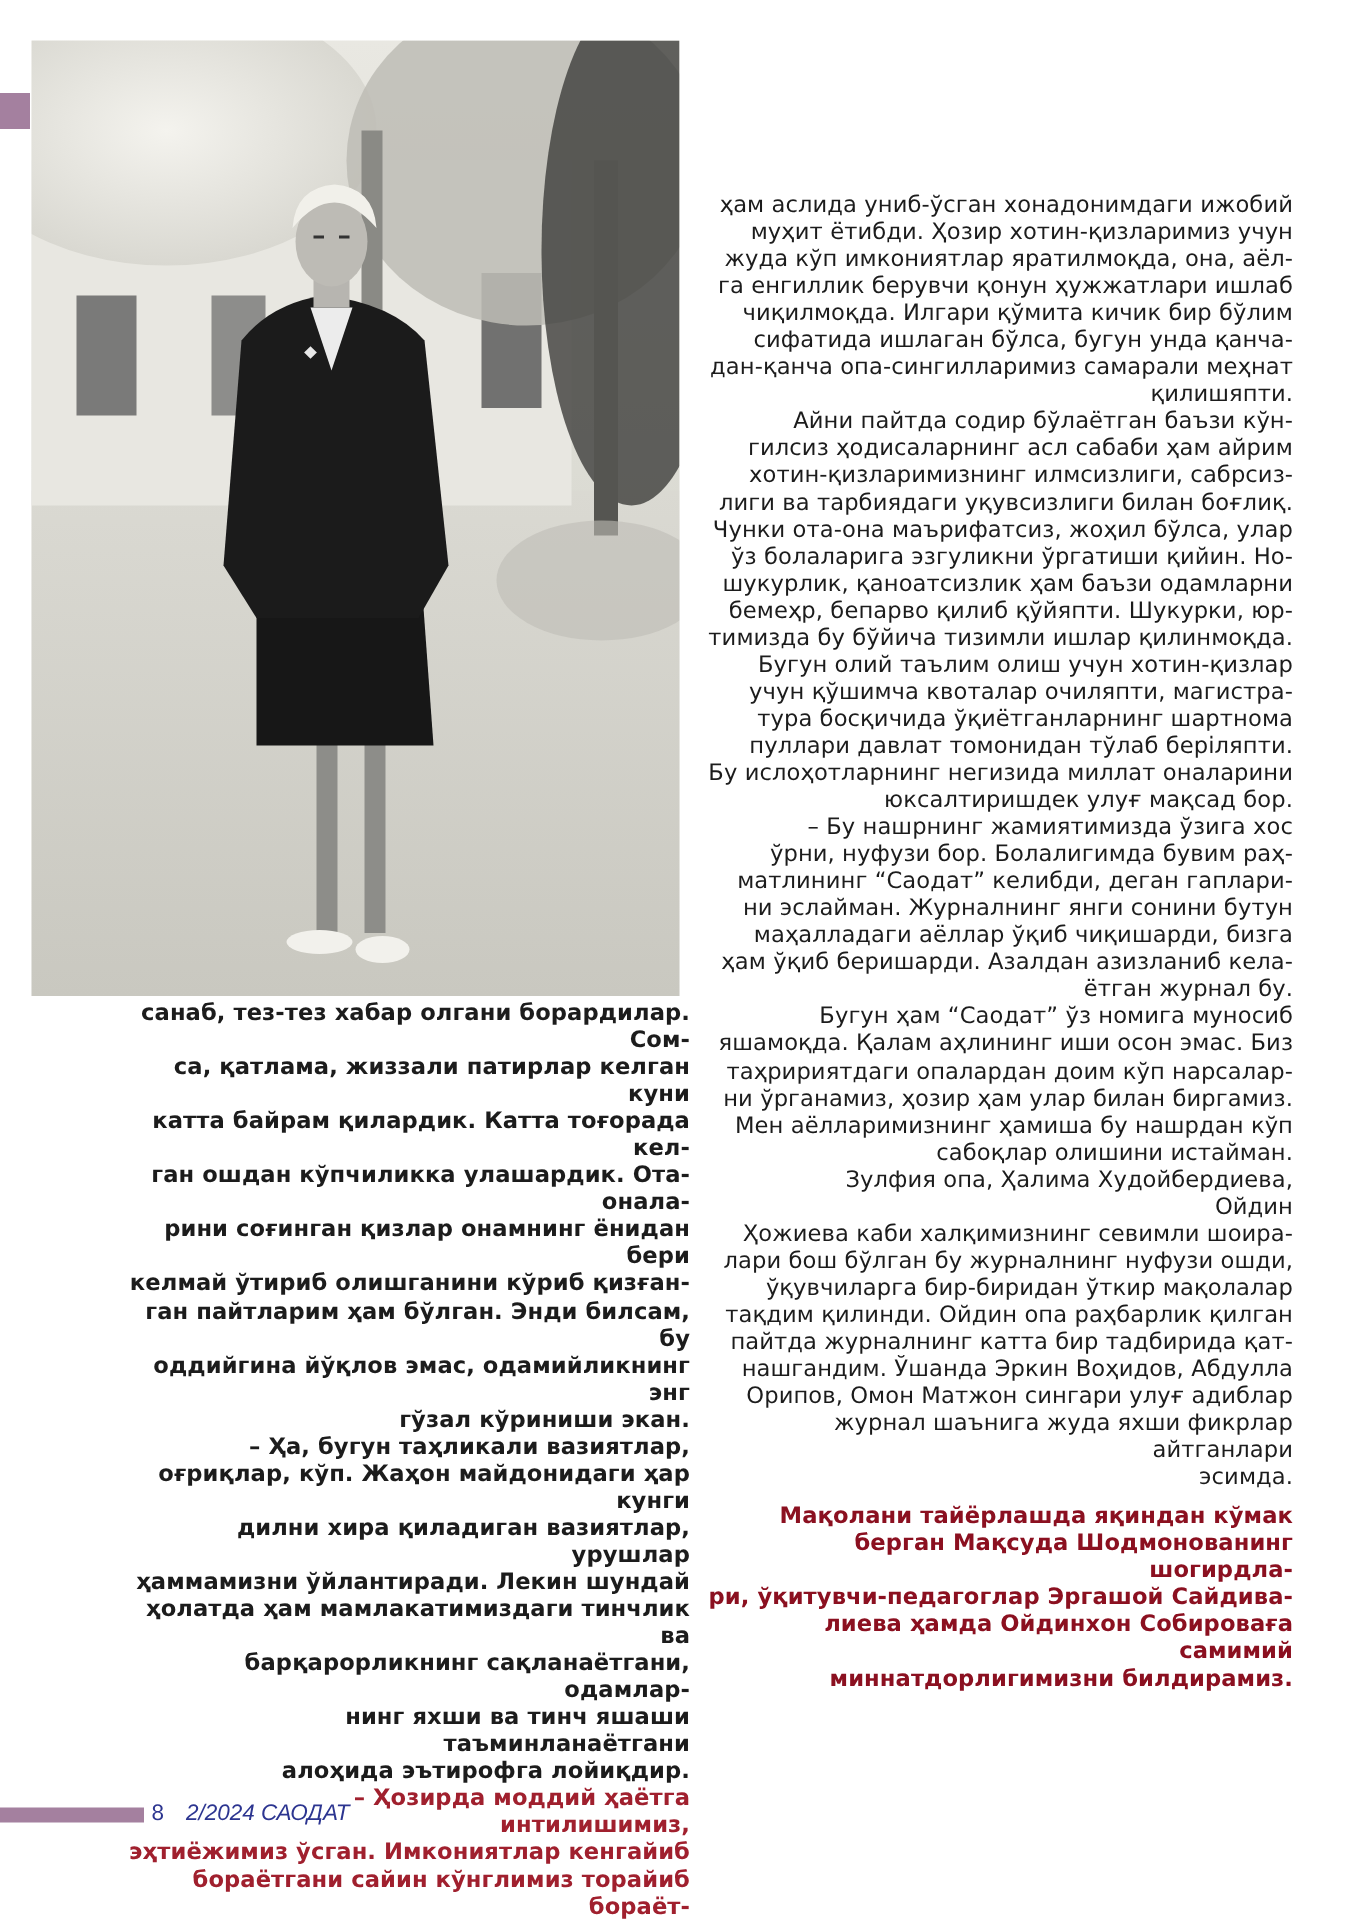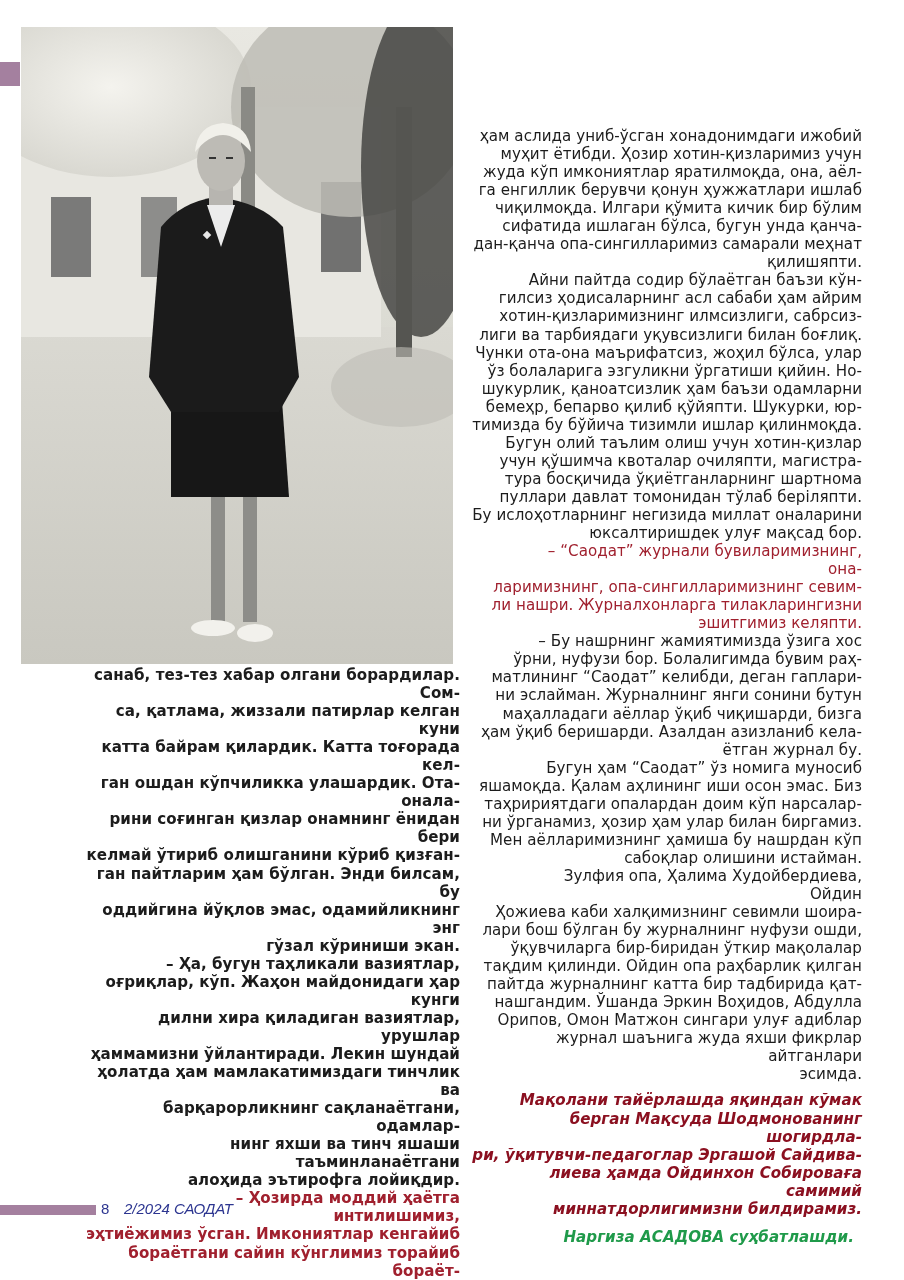--- a/index.html
+++ b/index.html
@@ -8,21 +8,21 @@
   .side-tab { position: absolute; left: 0; top: 62px; width: 20px; height: 24px; background: #a4809f; }
   .photo { position: absolute; left: 21px; top: 27px; width: 432px; height: 637px; overflow: hidden;
            background: linear-gradient(180deg, #e9e8e2 0%, #dcdcd4 45%, #d7d6cf 60%, #cfcec6 100%); }
   .photo svg { display: block; }
   .col { position: absolute; font-size: 15.1px; line-height: 18.05px; letter-spacing: 0.05px; }
   .col p { margin: 0; text-align: right; white-space: pre-line; }
   .col p.ind { text-indent: 40px; }
   .left-col { left: 84px; top: 666px; width: 376px; font-weight: bold; }
   .right-col { left: 472px; top: 127px; width: 390px; }
   .q { color: #a0202e; }
-  .thanks { color: #8b1020; font-weight: bold; font-style: italic; margin-top: 8px !important; }
+  .thanks { color: #8b1020; font-weight: bold; margin-top: 8px !important; }
   .signature { color: #1f9a4a; font-weight: bold; font-style: italic; text-align: right !important;
                margin-top: 10px !important; padding-right: 8px; }
   .footer-bar { position: absolute; left: 0; top: 1205px; width: 96px; height: 10px; background: #a4809f; }
   .page-num { position: absolute; left: 101px; top: 1200px; font-size: 15px; color: #2c3590;
               font-family: "Liberation Sans", sans-serif; }
   .issue { position: absolute; left: 124px; top: 1200px; font-size: 15px; color: #2c3590; font-style: italic;
            font-family: "Liberation Sans", sans-serif; }
 </style>
 </head>
 <body>
@@ -129,24 +129,20 @@
 ўз болаларига эзгуликни ўргатиши қийин. Но-
 шукурлик, қаноатсизлик ҳам баъзи одамларни
 бемеҳр, бепарво қилиб қўйяпти. Шукурки, юр-
 тимизда бу бўйича тизимли ишлар қилинмоқда.
 Бугун олий таълим олиш учун  хотин-қизлар
 учун қўшимча квоталар очиляпти, магистра-
 тура босқичида ўқиётганларнинг шартнома
 пуллари давлат томонидан тўлаб беріляпти.
 Бу ислоҳотларнинг негизида миллат оналарини
 юксалтиришдек улуғ мақсад бор.</p>
-  <p class="ind q">– “Саодат” журнали бувиларимизнинг, она-
-ларимизнинг, опа-сингилларимизнинг севим-
-ли нашри. Журналхонларга тилакларингизни
-эшитгимиз келяпти.</p>
   <p class="ind">– Бу нашрнинг жамиятимизда ўзига хос
 ўрни, нуфузи бор. Болалигимда бувим раҳ-
 матлининг “Саодат” келибди, деган гаплари-
 ни эслайман. Журналнинг янги сонини бутун
 маҳалладаги аёллар ўқиб чиқишарди, бизга
 ҳам ўқиб беришарди. Азалдан  азизланиб кела-
 ётган журнал бу.</p>
   <p class="ind">Бугун ҳам “Саодат” ўз номига муносиб
 яшамоқда. Қалам аҳлининг иши осон эмас. Биз
 таҳририятдаги опалардан  доим  кўп нарсалар-
@@ -161,18 +157,17 @@
 пайтда журналнинг катта бир тадбирида қат-
 нашгандим. Ўшанда Эркин Воҳидов, Абдулла
 Орипов, Омон Матжон сингари улуғ адиблар
 журнал шаънига жуда яхши фикрлар айтганлари
 эсимда.</p>
   <p class="ind thanks">Мақолани тайёрлашда яқиндан кўмак
 берган Мақсуда Шодмонованинг шогирдла-
 ри, ўқитувчи-педагоглар Эргашой Сайдива-
 лиева ҳамда Ойдинхон Собироваға самимий
 миннатдорлигимизни билдирамиз.</p>
-  <p class="signature">Наргиза АСАДОВА суҳбатлашди.</p>
 </div>
 
 <div class="footer-bar"></div>
 <span class="page-num">8</span>
 <span class="issue">2/2024 САОДАТ</span>
 
 </body></html>

